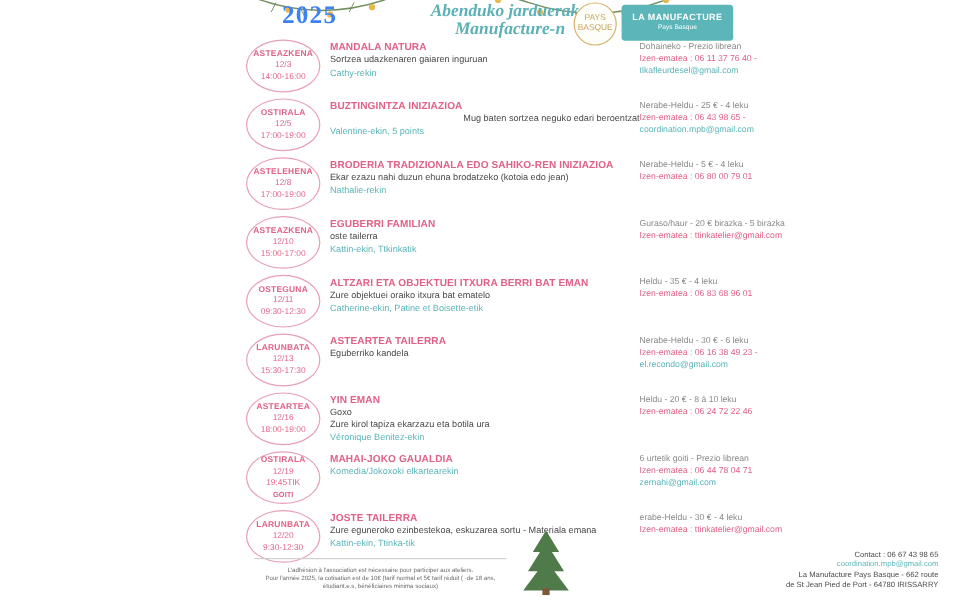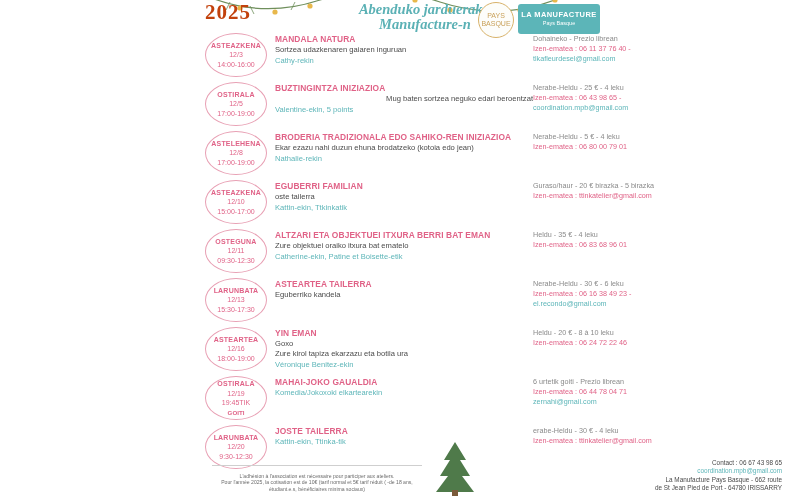--- a/index.html
+++ b/index.html
@@ -16,27 +16,27 @@
     position: relative;
   }
 
   
   .header {
     position: relative;
     height: 44px;
   }
   .year {
     position: absolute;
-    left: 205px;
+    left: 235px;
     top: 0px;
     font-family: "Liberation Serif", serif;
     font-weight: bold;
     font-size: 21px;
     letter-spacing: 1px;
-    color: #c2410c;
+    color: #3b82f6;
   }
   .title-block {
     position: absolute;
     left: 300px;
     top: 2px;
     width: 250px;
     text-align: center;
     color: #5bb1b5;
     font-size: 14.5px;
     line-height: 15px;
@@ -65,21 +65,21 @@
     justify-content: center;
     font-size: 7px;
     color: #c9a15a;
     text-align: center;
     line-height: 8px;
   }
   .manufacture-logo {
     position: absolute;
     left: 518px;
     top: 4px;
-    width: 82px;
+    width: 93px;
     height: 30px;
     background: #5cb5b8;
     border-radius: 3px;
     color: #fff;
     font-size: 7px;
     display: flex;
     flex-direction: column;
     align-items: center;
     justify-content: center;
     line-height: 9px;
@@ -387,20 +387,21 @@
     </div>
     <div class="row">
     <div class="badge">
       <span class="b-day">LARUNBATA</span>
       <span class="b-date">12/20</span>
       <span class="b-time">9:30-12:30</span>
       <span class="b-extra"></span>
     </div>
     <div class="center">
       <div class="c-title">JOSTE TAILERRA</div>
+      <div class="c-desc" style="white-space: pre-line;">Zure eguneroko ezinbestekoa, eskuzarea sortu - Materiala emana</div>
       <div class="c-with">Kattin-ekin, Ttinka-tik</div>
     </div>
     <div class="right">
       <div class="r-price">erabe-Heldu - 30 € - 4 leku</div>
       <div class="r-reg">Izen-ematea : ttinkatelier@gmail.com</div>
       <div class="r-mail"></div>
     </div>
     </div>
   </div>
 

